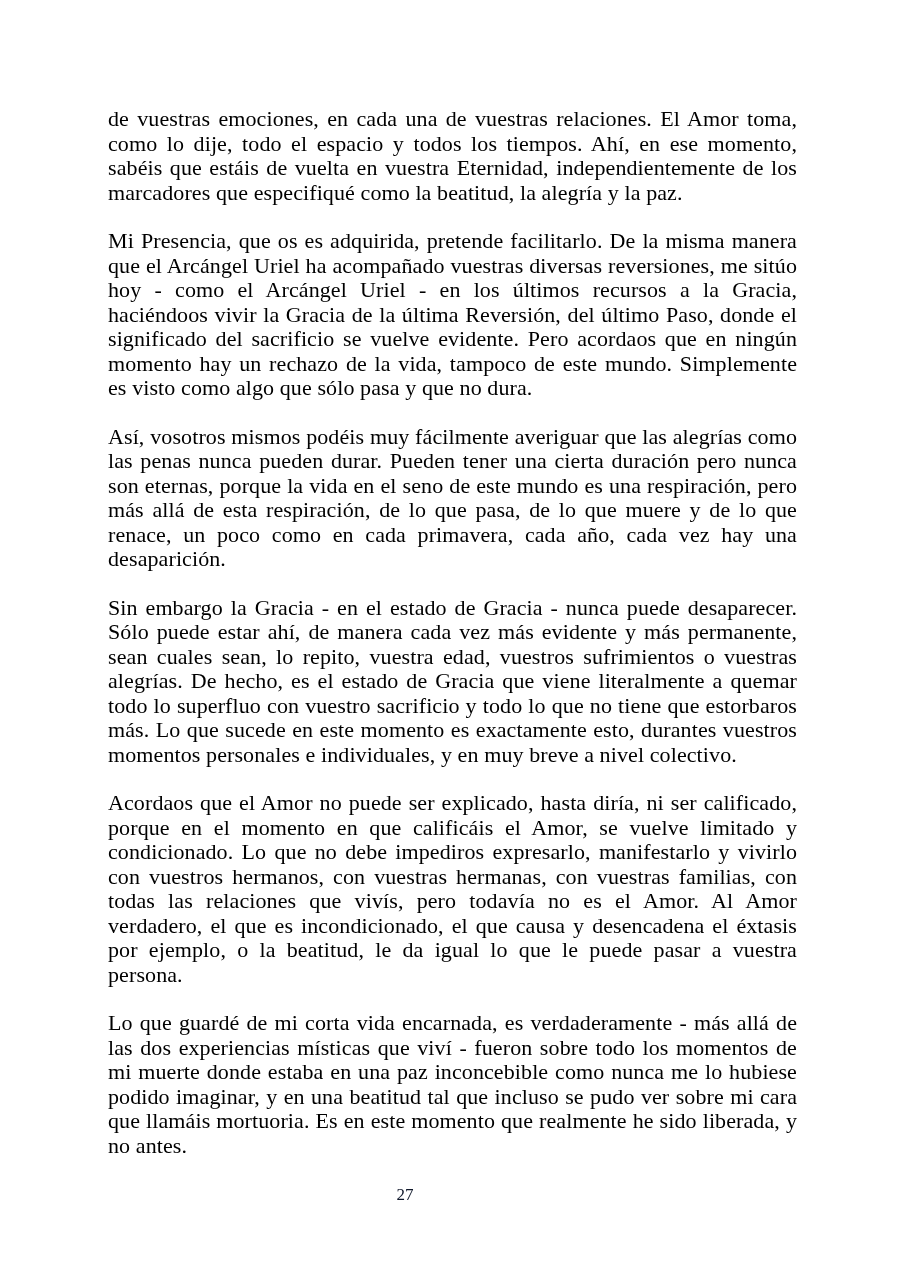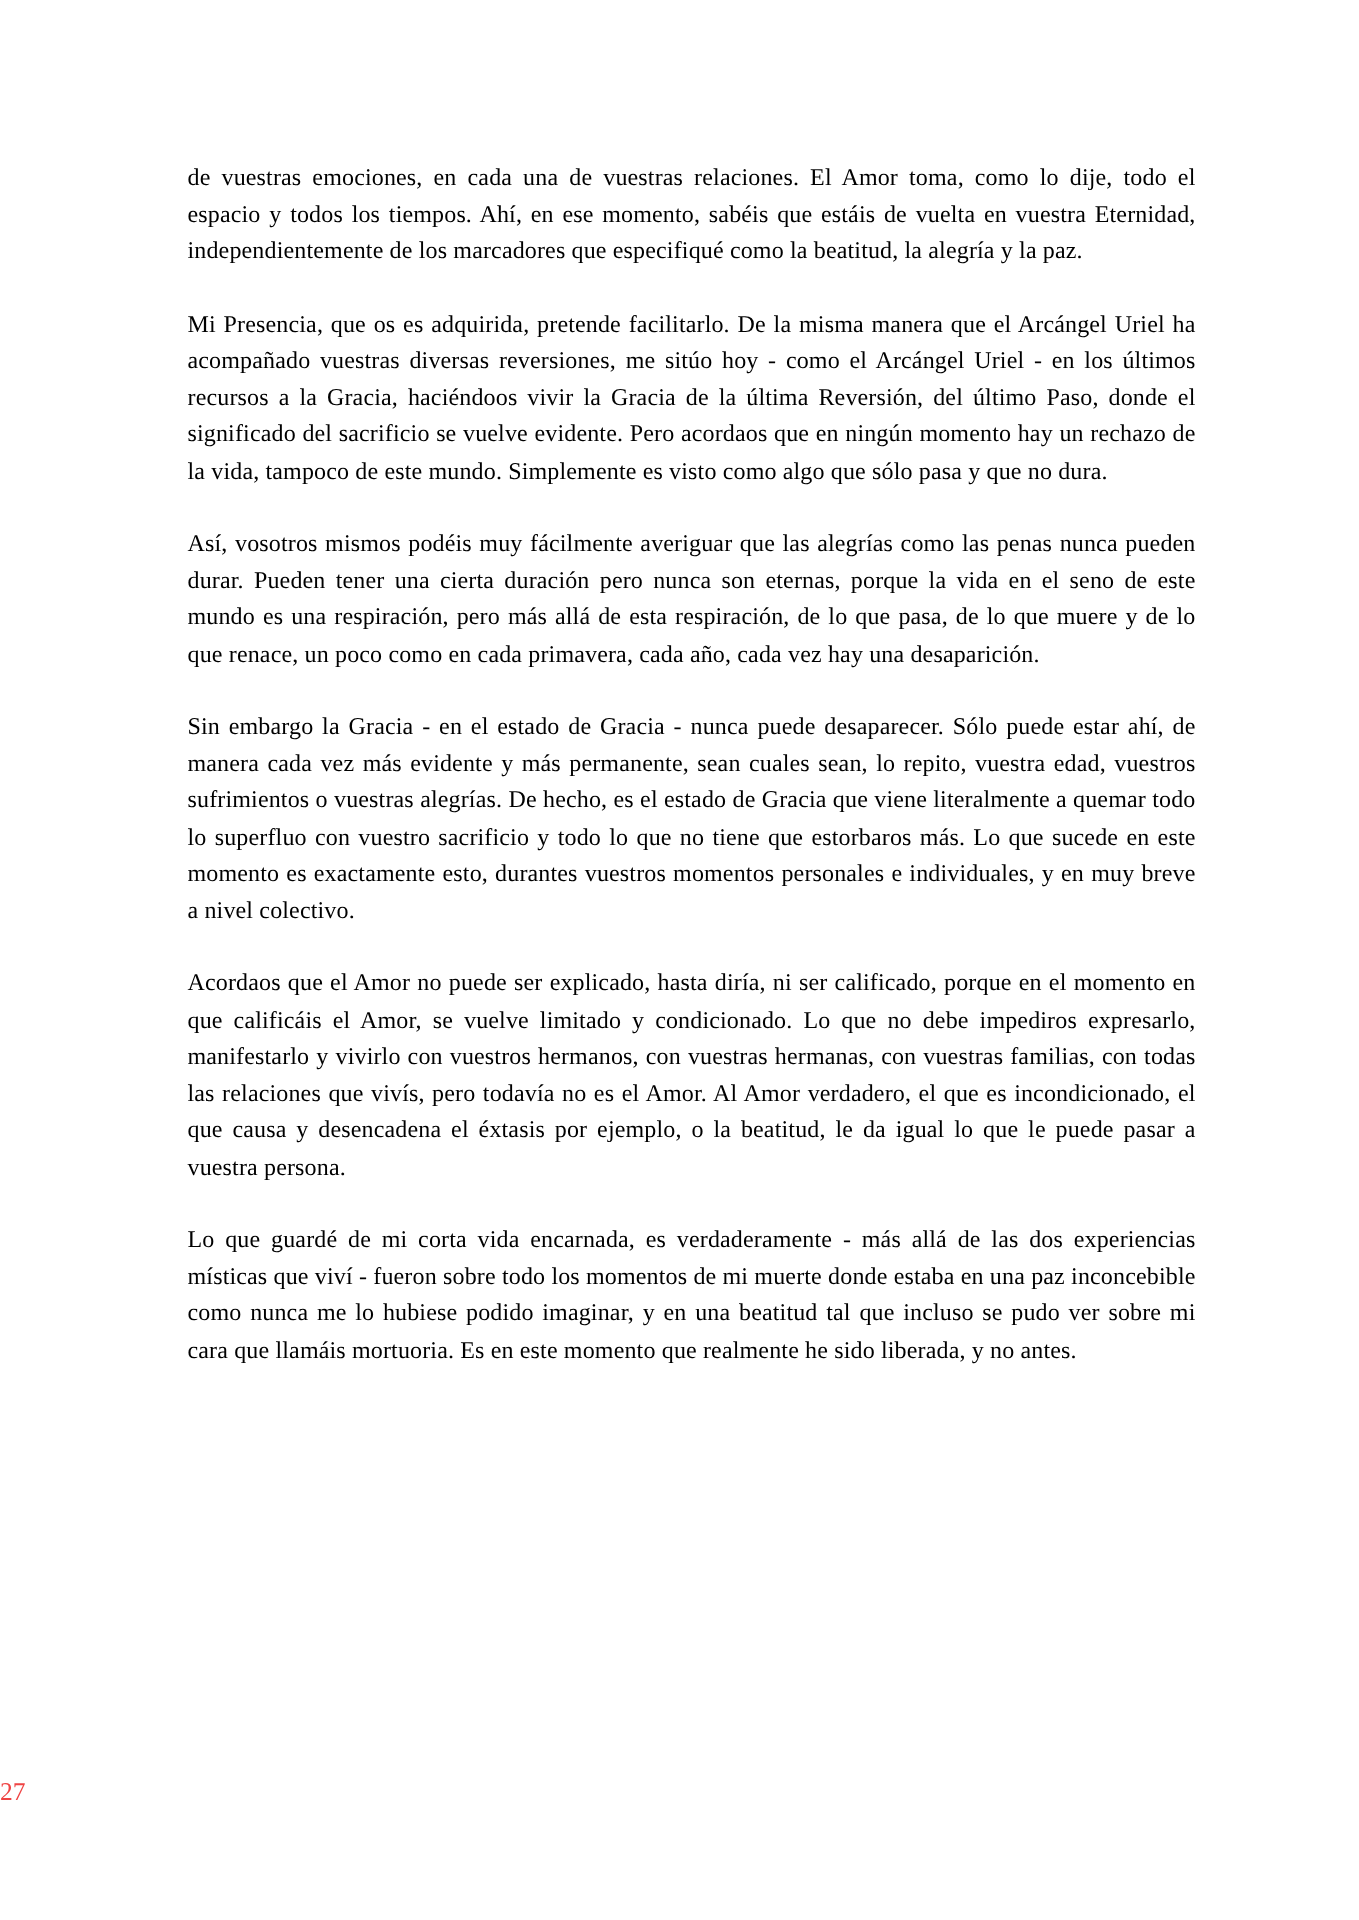--- a/index.html
+++ b/index.html
@@ -16,35 +16,35 @@
     color: #000000;
     overflow: hidden;
   }
   .content {
     position: absolute;
     top: 107px;
     left: 108px;
     width: 689px;
   }
   .content p {
-    margin: 0 0 24px 17px;
-    font-size: 16px;
+    margin: 0 0 24px 0;
+    font-size: 22px;
     line-height: 24.5px;
     text-align: justify;
     letter-spacing: 0.1px;
   }
   .page-number {
     position: absolute;
     top: 1184px;
     left: 0;
     width: 810px;
-    text-align: left;
+    text-align: center;
     font-size: 17px;
     line-height: 22px;
-    color: #ef4444;
+    color: #0f172a;
   }
 </style>
 </head>
 <body>
 
 <div class="page">
   <div class="content">
     <p>de vuestras emociones, en cada una de vuestras relaciones. El Amor toma, como lo dije, todo el espacio y todos los tiempos. Ahí, en ese momento, sabéis que estáis de vuelta en vuestra Eternidad, independientemente de los marcadores que especifiqué como la beatitud, la alegría y la paz.</p>
     <p>Mi Presencia, que os es adquirida, pretende facilitarlo. De la misma manera que el Arcángel Uriel ha acompañado vuestras diversas reversiones, me sitúo hoy - como el Arcángel Uriel - en los últimos recursos a la Gracia, haciéndoos vivir la Gracia de la última Reversión, del último Paso, donde el significado del sacrificio se vuelve evidente. Pero acordaos que en ningún momento hay un rechazo de la vida, tampoco de este mundo. Simplemente es visto como algo que sólo pasa y que no dura.</p>
     <p>Así, vosotros mismos podéis muy fácilmente averiguar que las alegrías como las penas nunca pueden durar. Pueden tener una cierta duración pero nunca son eternas, porque la vida en el seno de este mundo es una respiración, pero más allá de esta respiración, de lo que pasa, de lo que muere y de lo que renace, un poco como en cada primavera, cada año, cada vez hay una desaparición.</p>

